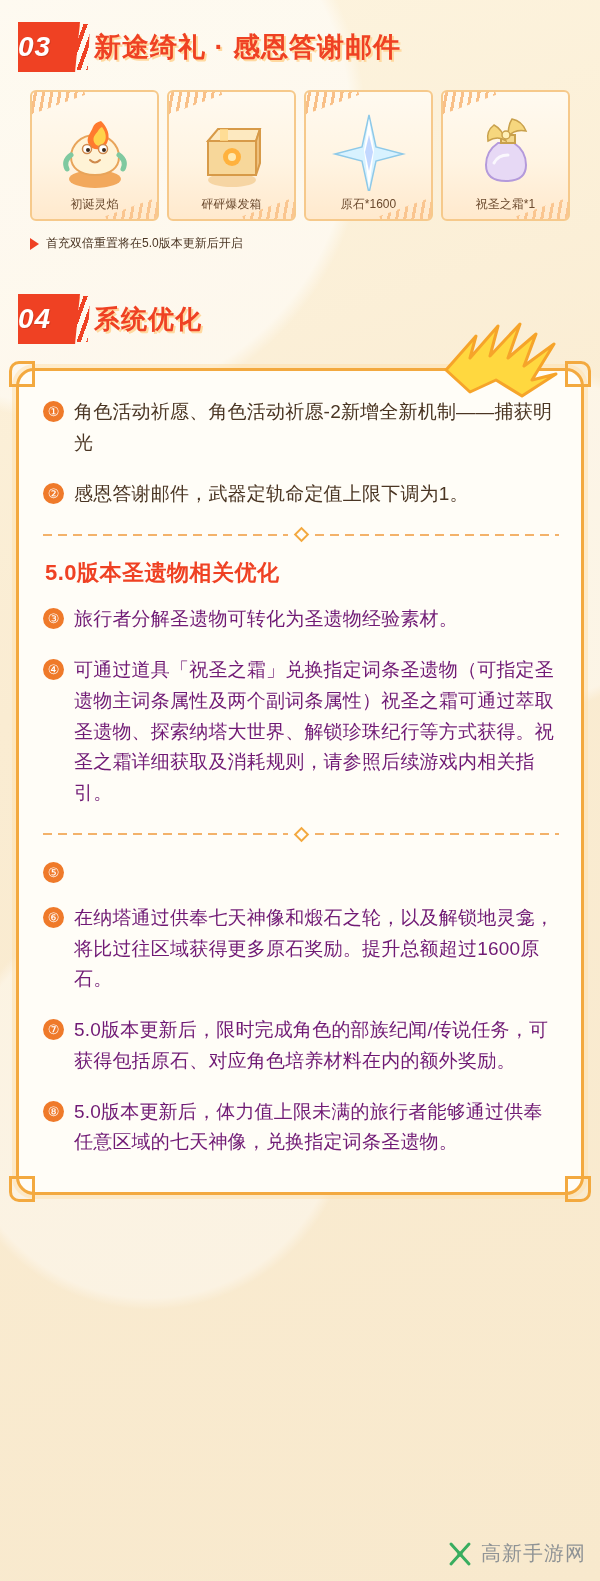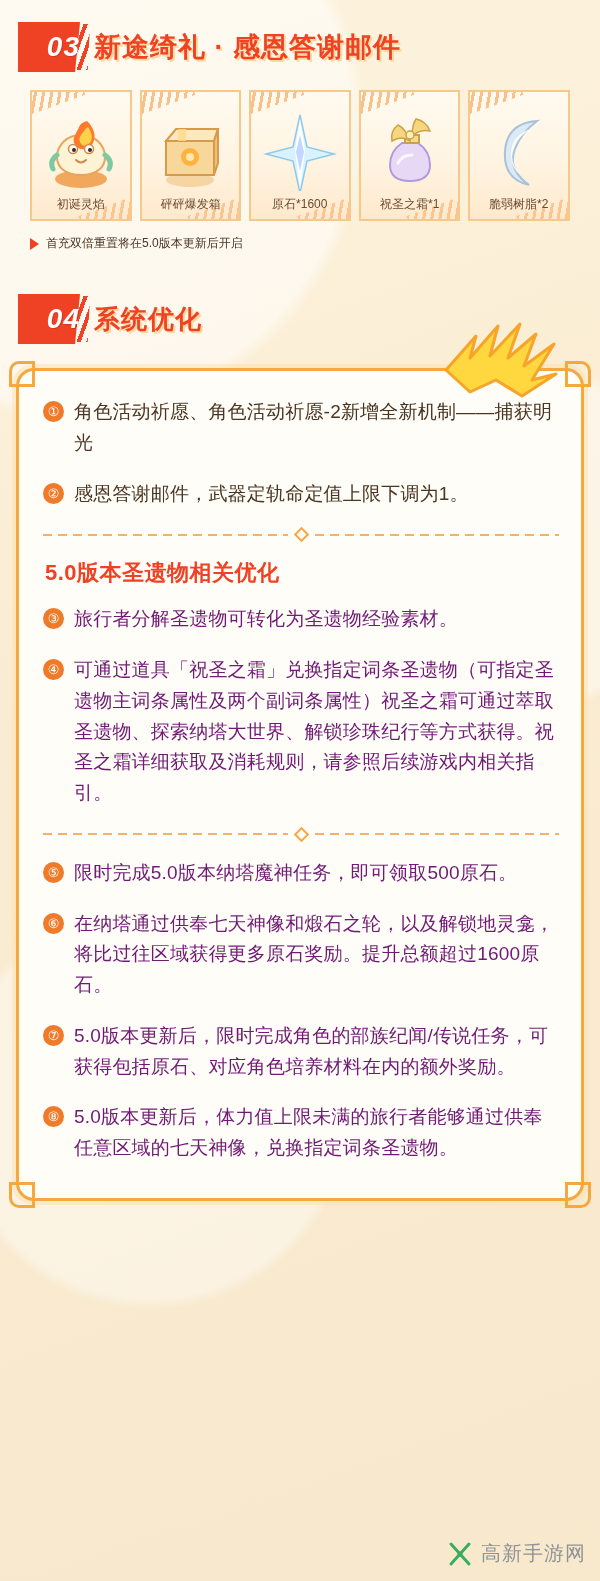--- a/index.html
+++ b/index.html
@@ -24,21 +24,21 @@
   .sec-head {
     display: flex;
     align-items: center;
     gap: 14px;
     padding: 0 0 0 18px;
   }
   .sec-num {
     position: relative;
     flex: 0 0 auto;
     width: 62px; height: 50px;
-    display: flex; align-items: center; justify-content: flex-end;
+    display: flex; align-items: center; justify-content: flex-start;
   }
   .sec-num .tag {
     position: absolute; inset: 0;
     background: #ef4123;
     clip-path: polygon(0 0, 100% 0, 92% 100%, 0% 100%);
     box-shadow: 3px 3px 0 rgba(255,166,60,.75);
   }
   .sec-num .tag-stripe {
     position: absolute; left: 56px; top: 2px;
     width: 16px; height: 46px;
@@ -67,21 +67,21 @@
   
   .rewards {
     margin: 18px 30px 0 30px;
     display: flex;
     gap: 8px;
   }
   .reward {
     flex: 1 1 0;
     background: linear-gradient(180deg,#fffaf0 0%, #fff4e2 55%, #ffe9cd 100%);
     border: 2px solid #f6c98b;
-    border-radius: 0;
+    border-radius: 6px;
     padding: 8px 2px 6px 2px;
     text-align: center;
     position: relative;
     overflow: hidden;
   }
   .reward::before {
     content: "";
     position: absolute;
     left: -10px; top: -16px;
     width: 60px; height: 30px;
@@ -283,29 +283,20 @@
         <path d="M33 38h14v-8h-14z" fill="#f4d98e" stroke="#c9a14c" stroke-width="2"></path>
         <path d="M26 58q4-8 14-8" stroke="#ffffff" stroke-width="3" fill="none" stroke-linecap="round" opacity=".8"></path>
         <path d="M44 14q10 2 14 12-12-2-18 6 0-12 4-18z" fill="#f6d77e" stroke="#c9a14c" stroke-width="1.5"></path>
         <path d="M26 20q-8 6-6 16 10-6 18 0-4-12-12-16z" fill="#f6d77e" stroke="#c9a14c" stroke-width="1.5"></path>
         <circle cx="38" cy="30" r="4" fill="#fff0b8" stroke="#c9a14c" stroke-width="1.5"></circle>
       </svg>
     </div>
     <div class="cap">祝圣之霜*1</div>
   </div>
 
-  <div class="reward">
-    <div class="art">
-      <svg width="76" height="86" viewBox="0 0 76 86">
-        <path d="M56 16q-30 2-32 30 -2 28 24 34 -22-16-14-36 6-16 22-28z" fill="#dceaf5" stroke="#a8c3d8" stroke-width="2"></path>
-        <path d="M50 24q-20 6-20 26 0 14 10 20 -14-14-6-30 5-10 16-16z" fill="#ffffff" opacity=".85"></path>
-      </svg>
-    </div>
-    <div class="cap">脆弱树脂*2</div>
-  </div>
 
 </div>
 
 <div class="note">
   <div class="tri"></div>
   <div>首充双倍重置将在5.0版本更新后开启</div>
 </div>
 
 <div class="sec-head" style="margin-top:42px;">
   <div class="sec-num">
@@ -356,21 +347,20 @@
     </div>
 
     <div class="divider">
       <div class="ln"></div>
       <div class="dia"></div>
       <div class="ln"></div>
     </div>
 
     <div class="item orange">
       <div class="bullet">⑤</div>
-      <div class="txt">限时完成5.0版本纳塔魔神任务，即可领取500原石。</div>
     </div>
 
     <div class="item orange">
       <div class="bullet">⑥</div>
       <div class="txt">在纳塔通过供奉七天神像和煅石之轮，以及解锁地灵龛，将比过往区域获得更多原石奖励。提升总额超过1600原石。</div>
     </div>
 
     <div class="item orange">
       <div class="bullet">⑦</div>
       <div class="txt">5.0版本更新后，限时完成角色的部族纪闻/传说任务，可获得包括原石、对应角色培养材料在内的额外奖励。</div>

